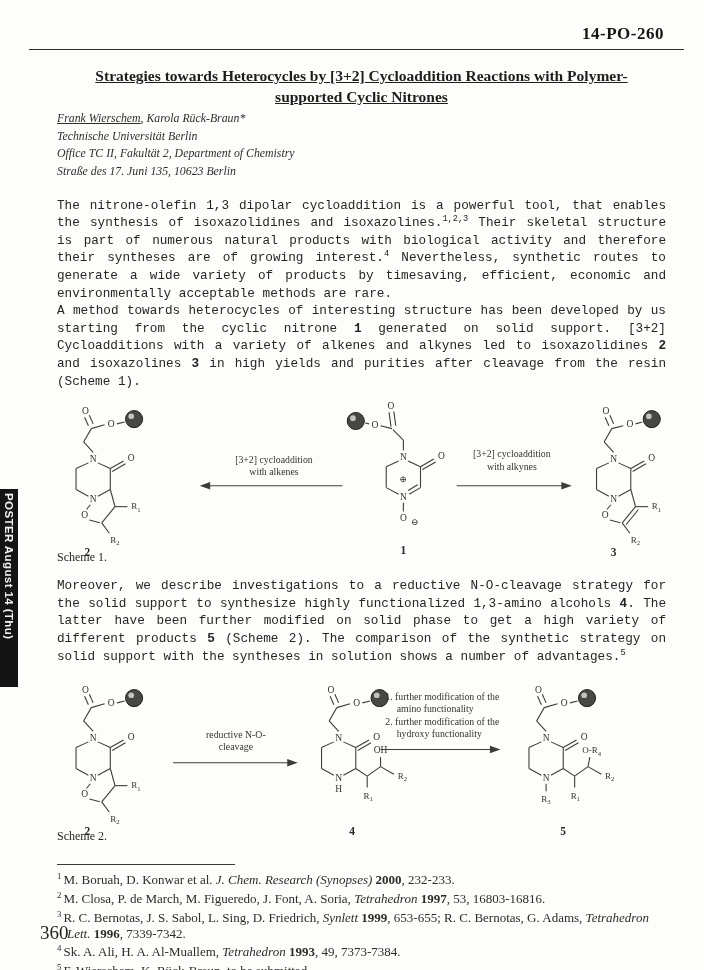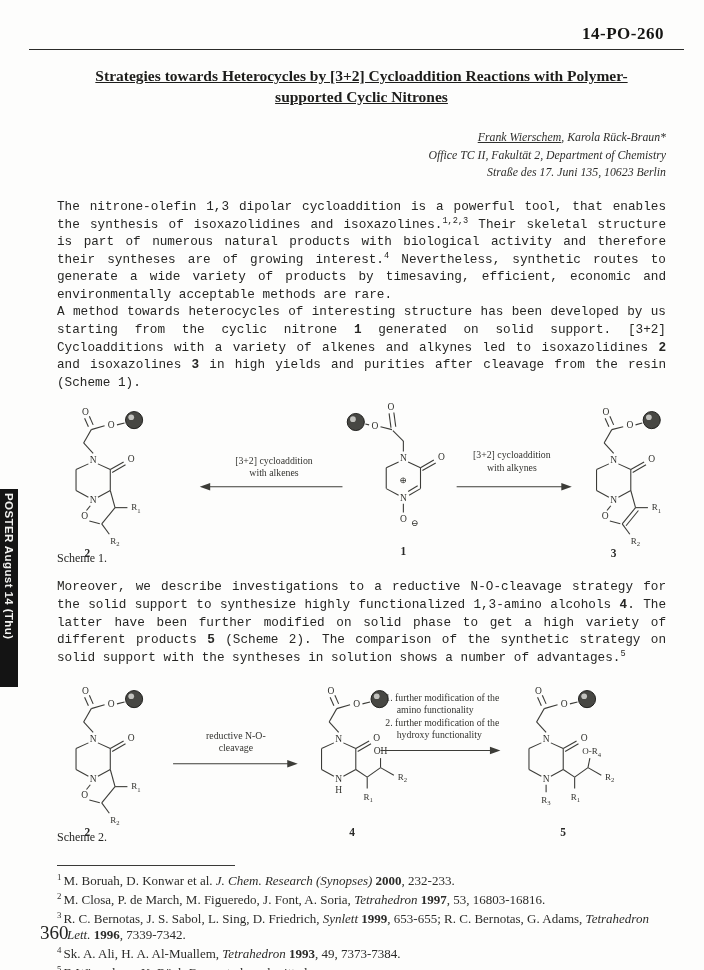--- a/index.html
+++ b/index.html
@@ -6,21 +6,21 @@
   .page{
     position:relative; width:704px; height:970px; margin:0 auto;
     background:#fdfdfc; color:#2a2a28; overflow:hidden;
     font-family:"Liberation Serif","DejaVu Serif",serif;
   }
   .content{padding:24px 38px 0 57px;}
   .header-row{ text-align:right; padding-right:2px; }
   .paper-code{ font-size:17px; font-weight:bold; letter-spacing:0.5px; color:#151513;}
   .top-rule{ border:none; border-top:1.6px solid #2b2b29; margin:5px -18px 0 -28px; }
   .title{ margin-top:16px; text-align:center; font-weight:bold; font-size:15.5px; line-height:1.35; color:#1d1d1b;text-decoration:underline;}
-  .authors-block{ margin-top:21px; text-align:right; font-size:11.8px; line-height:1.5; font-style:italic; color:#2e2e2c;}
+  .authors-block{ margin-top:2px; text-align:left; font-size:11.8px; line-height:1.5; font-style:italic; color:#2e2e2c;}
   .authors-line .seg-u{ text-decoration:underline; }
   .seg-b{font-weight:bold;}
   .seg-i{font-style:italic;}
   .seg-u{text-decoration:underline;}
   .seg-r{font-style:normal;}
   .seg-sup{vertical-align:super; font-size:0.68em; line-height:0;}
   .para{ margin:0; text-align:justify; font-size:12.7px; line-height:17.6px; color:#262624;font-family:Liberation Mono, monospace;}
   .para-first{ margin-top:16px; }
   .scheme{ margin-top:6px; }
   .scheme svg{ display:block; }
@@ -62,20 +62,21 @@
     </div>
     <hr class="top-rule">
 
     <div class="title">
       <div>Strategies towards Heterocycles by [3+2] Cycloaddition Reactions with Polymer-</div>
       <div>supported Cyclic Nitrones</div>
     </div>
 
     <div class="authors-block">
       <div class="authors-line"><span class="seg-u">Frank Wierschem</span><span class="seg-n">, Karola Rück-Braun*</span></div>
+      <div>Technische Universität Berlin</div>
       <div>Office TC II, Fakultät 2, Department of Chemistry</div>
       <div>Straße des 17. Juni 135, 10623 Berlin</div>
     </div>
 
     <p class="para para-first"><span class="seg-n">The nitrone-olefin 1,3 dipolar cycloaddition is a powerful tool, that enables the synthesis of isoxazolidines and isoxazolines.</span><span class="seg-sup">1,2,3</span><span class="seg-n"> Their skeletal structure is part of numerous natural products with biological activity and therefore their syntheses are of growing interest.</span><span class="seg-sup">4</span><span class="seg-n"> Nevertheless, synthetic routes to generate a wide variety of products by timesaving, efficient, economic and environmentally acceptable methods are rare.</span></p>
     <p class="para"><span class="seg-n">A method towards heterocycles of interesting structure has been developed by us starting from the cyclic nitrone </span><span class="seg-b">1</span><span class="seg-n"> generated on solid support. [3+2] Cycloadditions with a variety of alkenes and alkynes led to isoxazolidines </span><span class="seg-b">2</span><span class="seg-n"> and isoxazolines </span><span class="seg-b">3</span><span class="seg-n"> in high yields and purities after cleavage from the resin (Scheme 1).</span></p>
 
     <div class="scheme">
       <svg width="609" height="168" viewBox="0 0 640 168">
 

